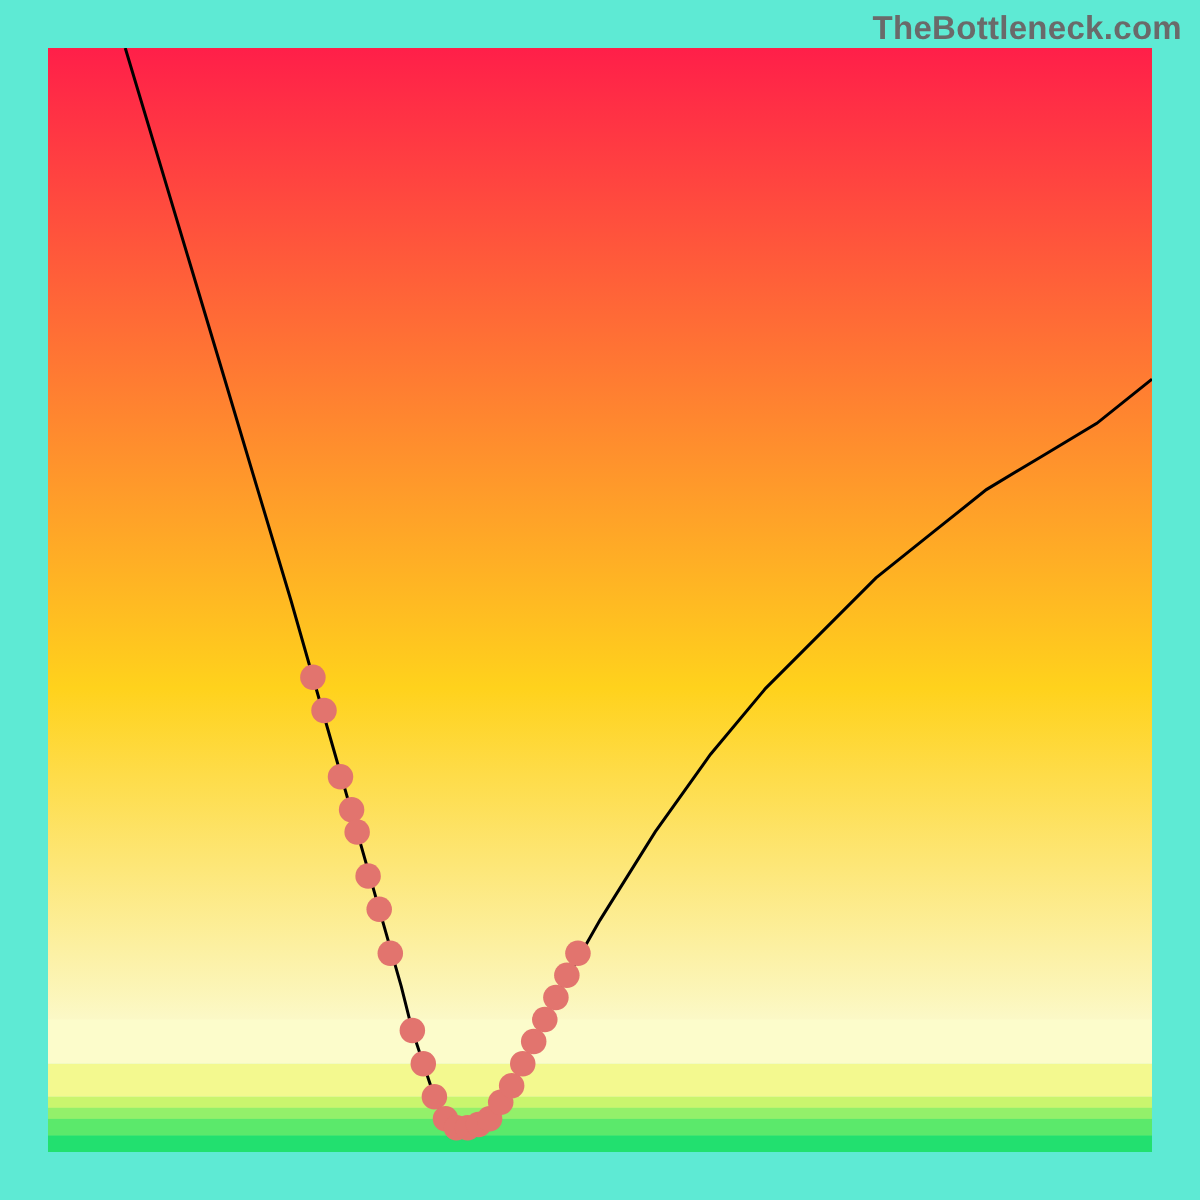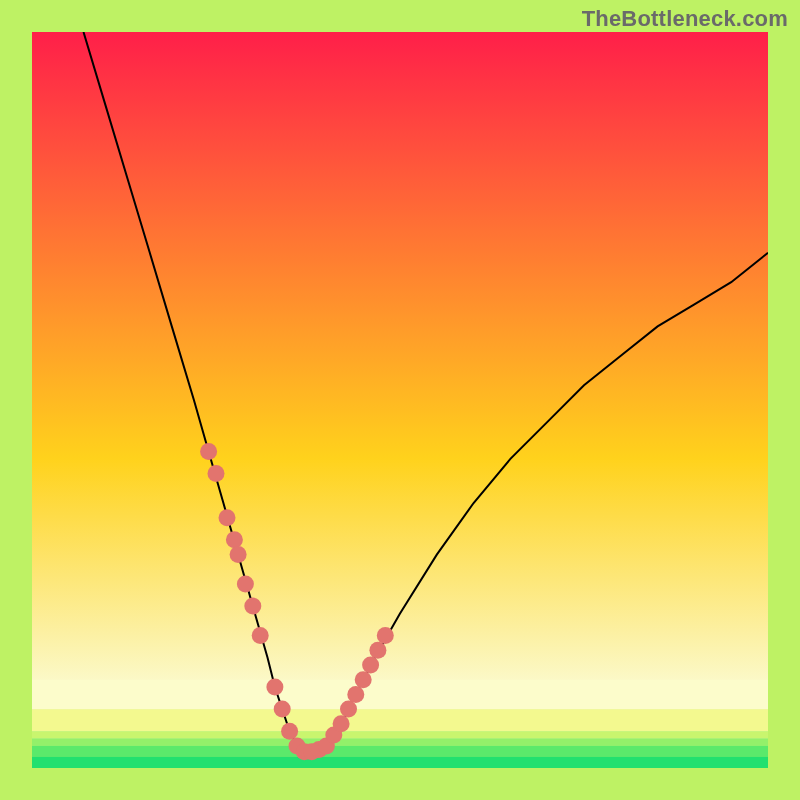--- a/index.html
+++ b/index.html
@@ -7,21 +7,21 @@
     padding: 0;
     width: 800px;
     height: 800px;
     overflow: hidden;
     background: #000;
     font-family: Arial, Helvetica, sans-serif;
   }
   .frame {
     position: absolute;
     inset: 0;
-    background: #bef264;
+    background: #5eead4;
   }
   .plot {
     position: absolute;
     left: 32px;
     top: 32px;
     width: 736px;
     height: 736px;
     overflow: hidden;
   }
   .watermark {

